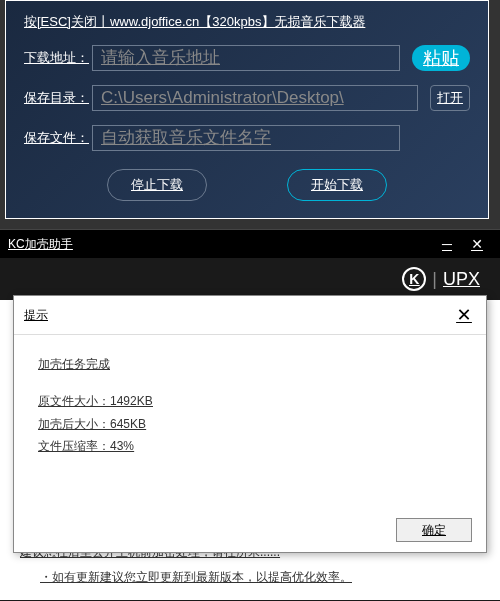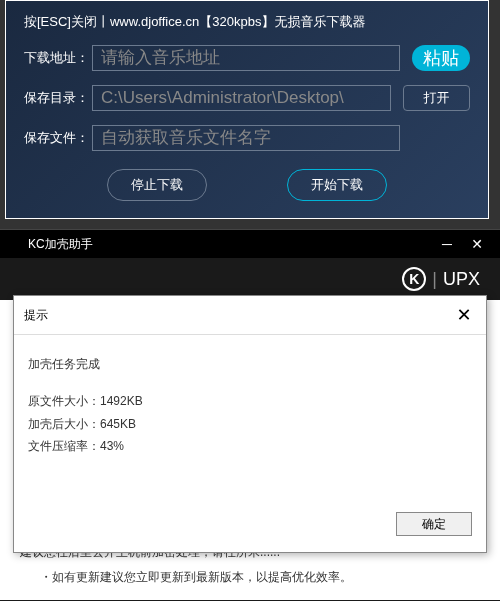--- a/index.html
+++ b/index.html
@@ -1,15 +1,15 @@
 <!DOCTYPE html>
 <html><head>
 <meta charset="utf-8">
 <style>
-* { margin: 0; padding: 0; box-sizing: border-box; font-family: "Microsoft YaHei", sans-serif; }
+* { margin: 0; padding: 0; box-sizing: border-box; font-family: "Microsoft YaHei", sans-serif; text-decoration: underline; }
 body { width: 500px; height: 601px; background: #333; overflow: hidden; position: relative; }
 
 .top-window {
   width: 484px; height: 219px;
   margin: 0 5px;
   background: linear-gradient(135deg, #1a2940 0%, #2a3f5f 100%);
   border: 1px solid #fff;
   padding: 12px 18px;
   position: relative;
 }
@@ -22,21 +22,21 @@
   padding: 0 8px; outline: none;
 }
 .input-box::placeholder { color: #888; }
 .input-center { }
 .btn-paste {
   width: 58px; height: 26px; background: #00b4d8;
   border: none; border-radius: 13px; color: #fff; font-size: 18px;
   margin-left: 12px; cursor: pointer;
 }
 .btn-open {
-  width: 67px; height: 26px; background: transparent;
+  width: 40px; height: 26px; background: transparent;
   border: 1px solid #6b7a8f; border-radius: 4px; color: #fff;
   font-size: 13px; margin-left: 12px; cursor: pointer;
 }
 .bottom-buttons { display: flex; justify-content: center; gap: 80px; margin-top: 18px; }
 .btn-main {
   width: 100px; height: 32px; background: transparent;
   border: 1px solid #6b7a8f; border-radius: 16px;
   color: #fff; font-size: 13px; cursor: pointer;
 }
 .btn-main.active { border-color: #00b4d8; }
@@ -45,21 +45,21 @@
   width: 500px; height: 372px;
   background: #1a1a1a;
   position: absolute; top: 229px; left: 0;
   border-top: 1px solid #444;
 }
 .kc-titlebar {
   height: 28px; background: #000;
   display: flex; align-items: center; padding: 0 8px;
   color: #fff; font-size: 12px;
 }
-.kc-title { flex: 1; margin-left: 20px; }
+.kc-title { flex: 1; }
 .kc-min, .kc-close { width: 30px; text-align: center; cursor: pointer; font-size: 14px; }
 .kc-header {
   height: 42px; background: #1a1a1a;
   display: flex; justify-content: flex-end; align-items: center;
   padding: 0 20px; color: #fff; font-size: 18px; font-weight: 300;
 }
 .kc-logo { display: flex; align-items: center; gap: 6px; }
 .kc-logo-icon { width: 24px; height: 24px; border: 2px solid #fff; border-radius: 50%; display: flex; align-items: center; justify-content: center; font-size: 14px; font-weight: bold; }
 
 .kc-body {
@@ -78,26 +78,26 @@
   z-index: 100;
 }
 .dialog-title {
   height: 39px; background: #fff;
   display: flex; align-items: center; padding: 0 10px;
   font-size: 12px; border-bottom: 1px solid #ddd;
 }
 .dialog-title-text { flex: 1; }
 .dialog-close { cursor: pointer; font-size: 18px; width: 24px; text-align: center; }
 .dialog-body {
-  padding: 18px 14px 10px; font-size: 12px; line-height: 1.9;
+  padding: 18px 24px 10px; font-size: 12px; line-height: 1.9;
   color: #333;
 }
 .dialog-section { margin-bottom: 14px; }
 .dialog-buttons {
-  position: absolute; bottom: 16px; right: 14px;
+  position: absolute; bottom: 10px; right: 14px;
 }
 .btn-ok {
   width: 76px; height: 24px; background: #f0f0f0;
   border: 1px solid #888; font-size: 12px; cursor: pointer;
 }
 
 .watermark { position: absolute; bottom: 6px; right: 12px; color: rgba(255,255,255,0.2); font-size: 16px; }
 </style>
 </head>
 <body>

